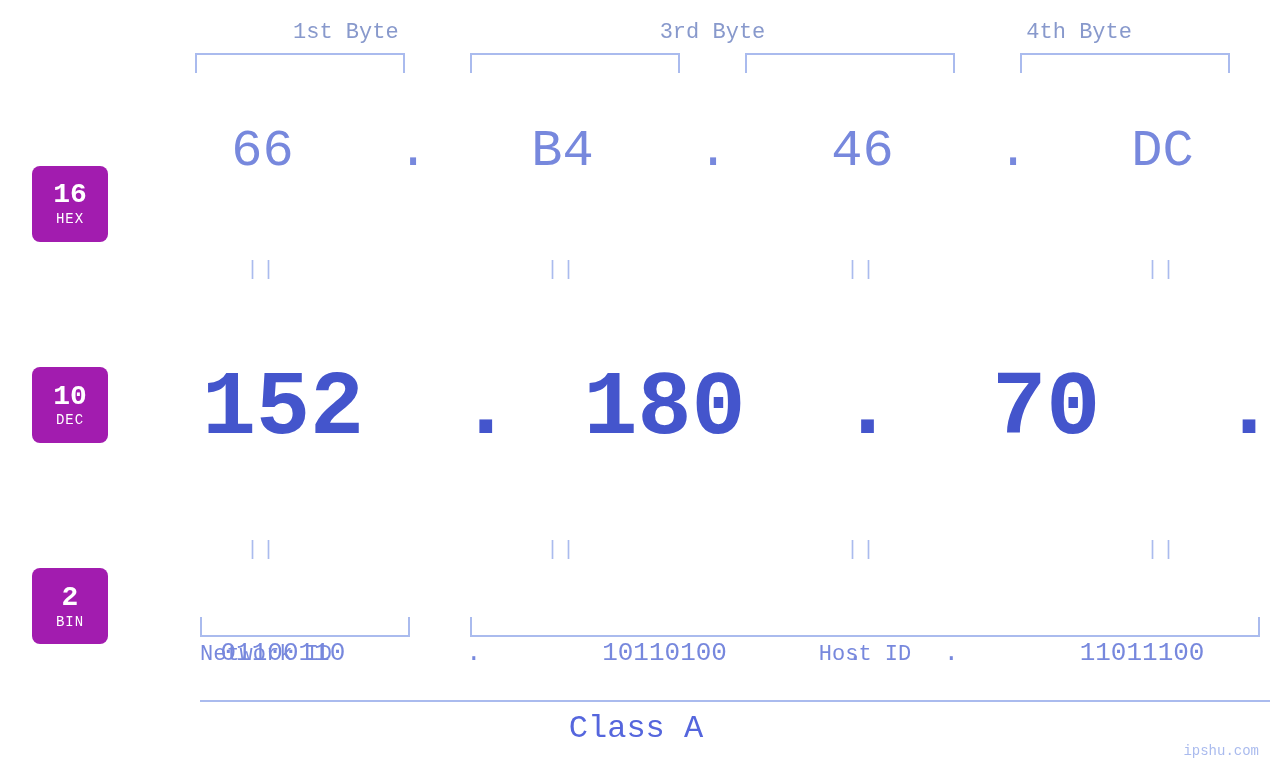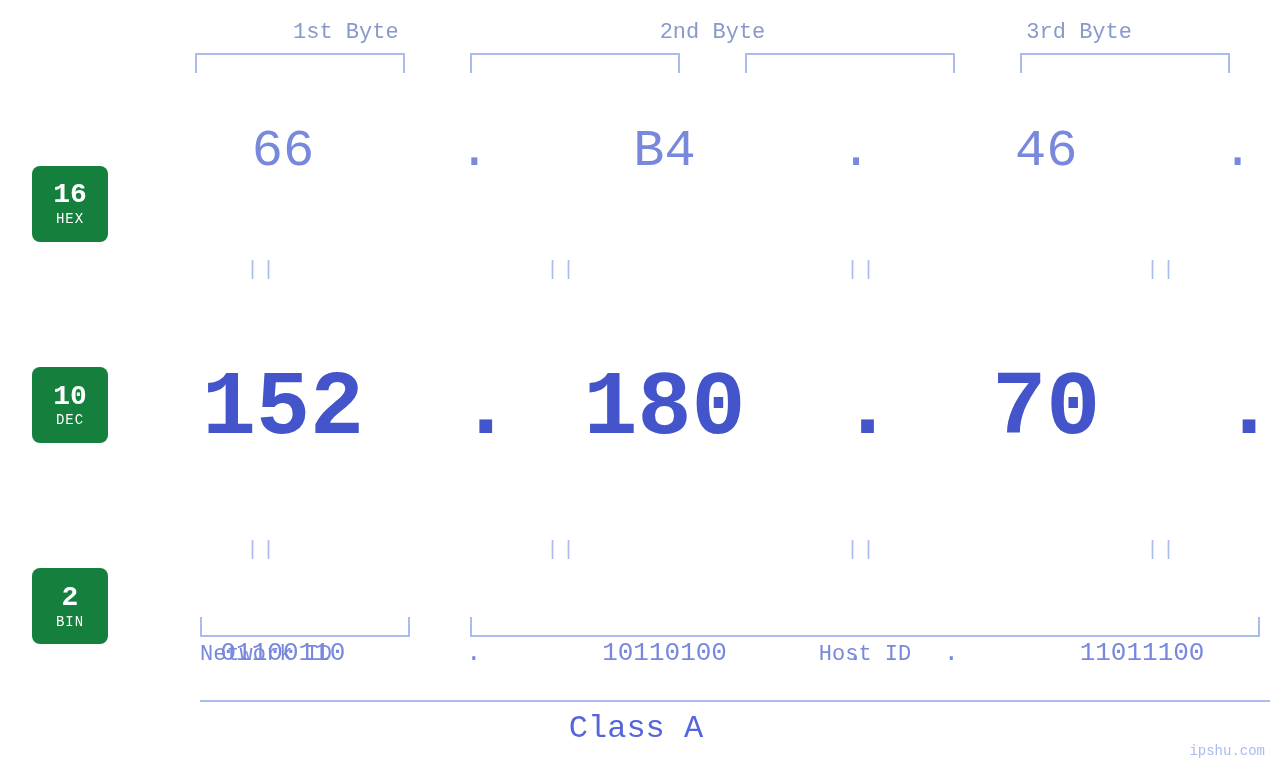--- a/index.html
+++ b/index.html
@@ -71,21 +71,21 @@
       flex-direction: column;
       justify-content: space-around;
       align-items: center;
       width: 140px;
       padding: 10px 20px;
       padding-top: 30px;
       padding-bottom: 60px;
     }
 
     .base-badge {
-      background: #15803d;
+      background: #a21caf;
       color: white;
       border-radius: 8px;
       width: 76px;
       height: 76px;
       display: flex;
       flex-direction: column;
       align-items: center;
       justify-content: center;
       font-family: 'Courier New', Courier, monospace;
     }
@@ -189,22 +189,22 @@
     }
 
   </style>
 </head>
 <body>
 
 <div class="main-container">
 
   <div class="byte-headers">
     <div class="byte-header">1st Byte</div>
-    <div class="byte-header">2nd Byte</div>
     <div class="byte-header">3rd Byte</div>
+    <div class="byte-header">4th Byte</div>
   </div>
 
   <div class="top-brackets-row">
     <div class="bracket-top"></div>
     <div class="bracket-top"></div>
     <div class="bracket-top"></div>
     <div class="bracket-top"></div>
   </div>
 
   <div class="content-area">
@@ -232,20 +232,23 @@
         </div>
         <span class="dot-hex">.</span>
         <div class="byte-cell">
           <span class="hex-value">B4</span>
         </div>
         <span class="dot-hex">.</span>
         <div class="byte-cell">
           <span class="hex-value">46</span>
         </div>
         <span class="dot-hex">.</span>
+        <div class="byte-cell">
+          <span class="hex-value">DC</span>
+        </div>
       </div>
 
       <div class="sep-row">
         <div class="sep-cell">||</div>
         <div class="sep-dot"></div>
         <div class="sep-cell">||</div>
         <div class="sep-dot"></div>
         <div class="sep-cell">||</div>
         <div class="sep-dot"></div>
         <div class="sep-cell">||</div>
@@ -313,13 +316,13 @@
 <div style="position:absolute; bottom:100px; left:200px; width:1060px; display:flex;">
   <div style="width:210px; text-align:left; color:#7788dd; font-size:22px; font-family:'Courier New',monospace;">Network ID</div>
   <div style="width:60px;"></div>
   <div style="flex:1; text-align:center; color:#7788dd; font-size:22px; font-family:'Courier New',monospace;">Host ID</div>
 </div>
 
 <div style="position:absolute; bottom:65px; left:200px; right:15px; height:2px; background:#aabbee;"></div>
 
 <div style="position:absolute; bottom:20px; left:0; right:13px; text-align:center; color:#5566dd; font-size:32px; font-family:'Courier New',monospace;">Class A</div>
 
-<div style="position:absolute; bottom:8px; right:20px; color:#aabbee; font-size:14px; font-family:'Courier New',monospace;">ipshu.com</div>
+<div style="position:absolute; bottom:8px; right:26px; color:#aabbee; font-size:14px; font-family:'Courier New',monospace;">ipshu.com</div>
 
 </body></html>

